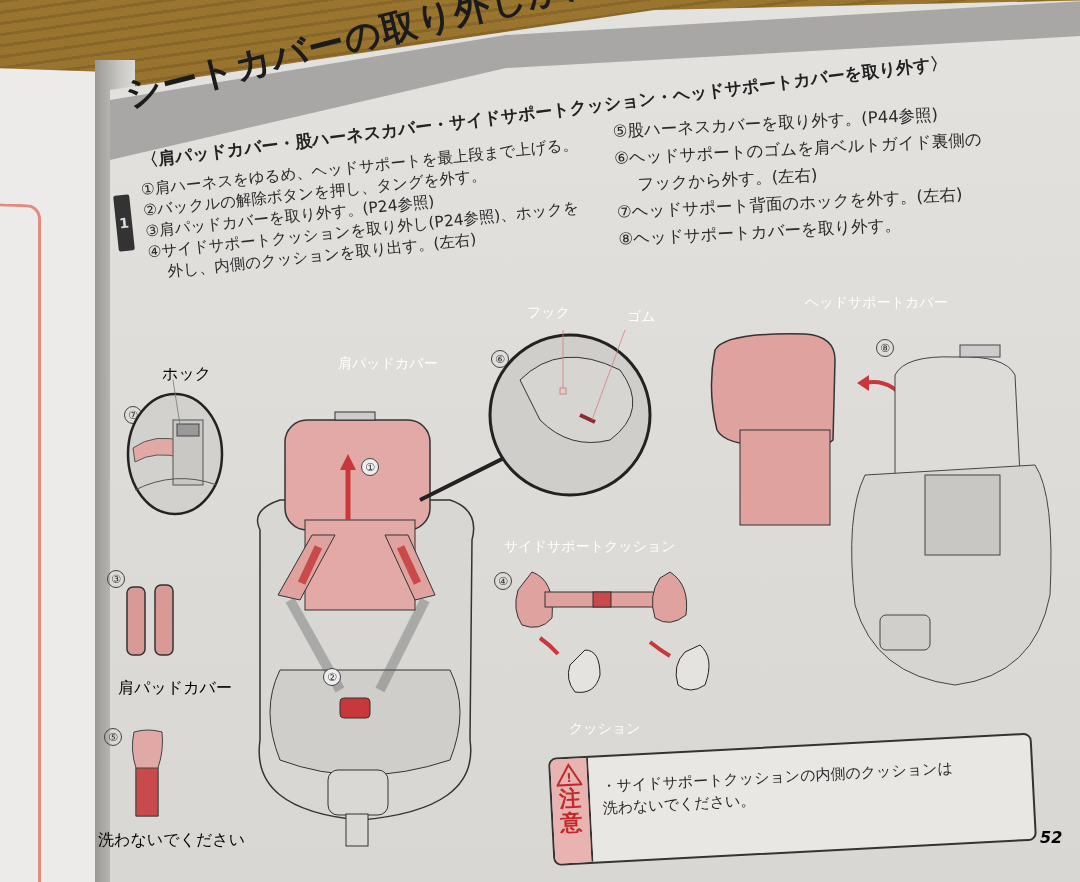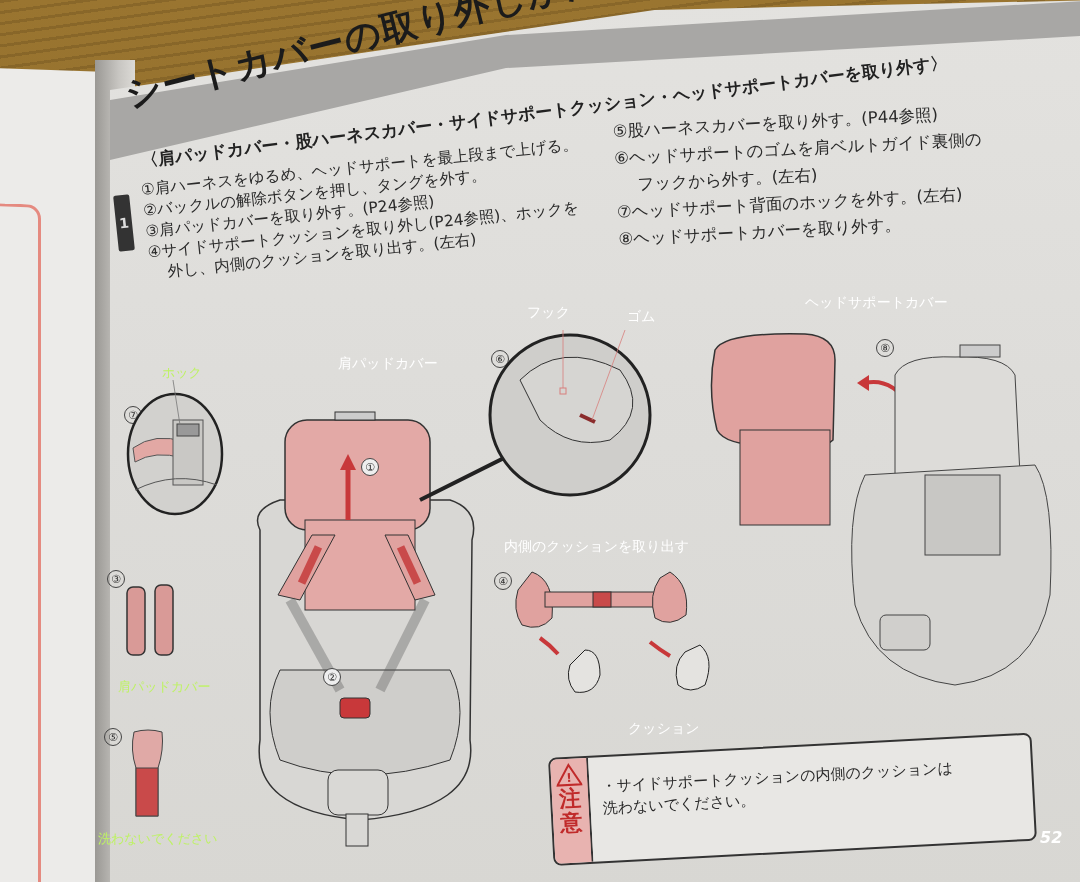--- a/index.html
+++ b/index.html
@@ -54,39 +54,39 @@
   .steps-left {
     position: absolute; left: 140px; top: 180px; font-size: 15.5px; color: #2a2a2a; line-height: 21px;
     transform: rotate(-6deg); transform-origin: left top; white-space: nowrap;
   }
   .steps-right {
     position: absolute; left: 612px; top: 118px; font-size: 16.5px; color: #2a2a2a; line-height: 27px;
     transform: rotate(-3deg); transform-origin: left top; white-space: nowrap;
   }
   .steps-right .indent { padding-left: 22px; }
   .label { position: absolute; font-size: 14px; color: #ffffff; white-space: nowrap; font-family: Liberation Mono, monospace; }
-  .small-label { position: absolute; font-size: 13px; color: #bef264; white-space: nowrap; }
+  .small-label { position: absolute; font-size: 16px; color: #000000; white-space: nowrap; }
   .circ-num {
     position: absolute; width: 16px; height: 16px; border: 1.3px solid #444; border-radius: 50%;
     font-size: 11px; color: #333; display: flex; align-items: center; justify-content: center; background: transparent;
   }
   svg.fig { position: absolute; overflow: visible; }
   .caution {
     position: absolute; left: 548px; top: 758px; width: 480px; height: 104px;
     border: 2.5px solid #333; border-radius: 8px; background: #e8e7e4;
     transform: rotate(-3deg); transform-origin: left top;
   }
   .caution-side {
     position: absolute; left: 0; top: 0; width: 38px; height: 100%;
     background: #e8b3b0; border-right: 2px solid #333; border-radius: 6px 0 0 6px;
     display: flex; flex-direction: column; align-items: center; padding-top: 4px; box-sizing: border-box;
   }
   .caution-kanji { font-size: 22px; font-weight: bold; color: #c02a2a; line-height: 24px; }
   .caution-text { position: absolute; left: 50px; top: 18px; font-size: 15px; color: #2a2a2a; line-height: 22px; }
-  .page-num { position: absolute; left: 1040px; top: 828px; font-size: 16px; font-weight: bold; font-style: italic; color: #ffffff; }
+  .page-num { position: absolute; left: 1040px; top: 828px; font-size: 16px; font-weight: bold; font-style: italic; color: #000000; }
 </style>
 </head>
 <body>
 
 <div class="wood"></div>
 <div class="left-page">
   <div class="left-frame"></div>
 
 </div>
 <div class="gutter"></div>
@@ -166,33 +166,33 @@
 <svg class="fig" style="left:420px;top:330px" width="240" height="170">
   <line x1="0" y1="170" x2="100" y2="120" stroke="#222" stroke-width="4"></line>
   <circle cx="150" cy="85" r="80" fill="#cfcecb" stroke="#222" stroke-width="3"></circle>
   <path d="M100 50 Q140 10 200 40 Q230 80 190 110 Q150 120 120 90Z" fill="#d6d5d2" stroke="#333"></path>
   <rect x="140" y="58" width="6" height="6" fill="none" stroke="#d87f7c"></rect>
   <path d="M160 85 L175 92" stroke="#8b2c2c" stroke-width="4"></path>
   <line x1="143" y1="0" x2="143" y2="58" stroke="#d87f7c" stroke-width="0.8"></line>
   <line x1="205" y1="0" x2="172" y2="90" stroke="#d87f7c" stroke-width="0.8"></line>
 </svg>
 
-<div class="label" style="left:504px;top:538px">内側のクッションを取り出す</div>
+<div class="label" style="left:504px;top:538px">サイドサポートクッション</div>
 <div class="circ-num" style="left:494px;top:572px">④</div>
 <svg class="fig" style="left:510px;top:570px" width="200" height="130">
   <path d="M22 2 Q45 10 42 48 Q30 62 12 55 Q2 40 8 20Z" fill="#e0a29f" stroke="#333"></path>
   <rect x="35" y="22" width="110" height="15" fill="#e0a29f" stroke="#333"></rect>
   <rect x="83" y="22" width="18" height="15" fill="#c94a4a" stroke="#333"></rect>
   <path d="M160 2 Q180 15 176 45 Q160 58 145 48 Q138 25 150 8Z" fill="#e0a29f" stroke="#333"></path>
   <path d="M30 68 Q40 75 48 84" stroke="#c8383a" stroke-width="4" fill="none"></path>
   <path d="M140 72 Q150 80 160 86" stroke="#c8383a" stroke-width="4" fill="none"></path>
   <path d="M75 80 Q90 80 90 105 Q85 125 65 122 Q55 110 60 95Z" fill="#e4e3e0" stroke="#222"></path>
   <path d="M190 75 Q205 88 195 115 Q180 125 168 115 Q162 95 175 82Z" fill="#e4e3e0" stroke="#222"></path>
 </svg>
-<div class="label" style="left:628px;top:720px">クッション</div>
+<div class="label" style="left:569px;top:720px">クッション</div>
 
 <div class="label" style="left:805px;top:294px">ヘッドサポートカバー</div>
 <div class="circ-num" style="left:876px;top:339px">⑧</div>
 <svg class="fig" style="left:705px;top:330px" width="140" height="200">
   <path d="M10 20 Q20 2 100 4 Q130 6 130 30 L128 110 Q120 118 100 115 L60 115 Q20 115 12 100 Q2 60 10 20Z" fill="#e0a29f" stroke="#333" stroke-width="1.5"></path>
   <rect x="35" y="100" width="90" height="95" fill="#e0a29f" stroke="#333"></rect>
 </svg>
 <svg class="fig" style="left:855px;top:365px" width="50" height="40">
   <path d="M55 40 Q35 12 10 18" stroke="#c8383a" stroke-width="4" fill="none"></path>
   <polygon points="2,18 14,10 14,26" fill="#c8383a"></polygon>

